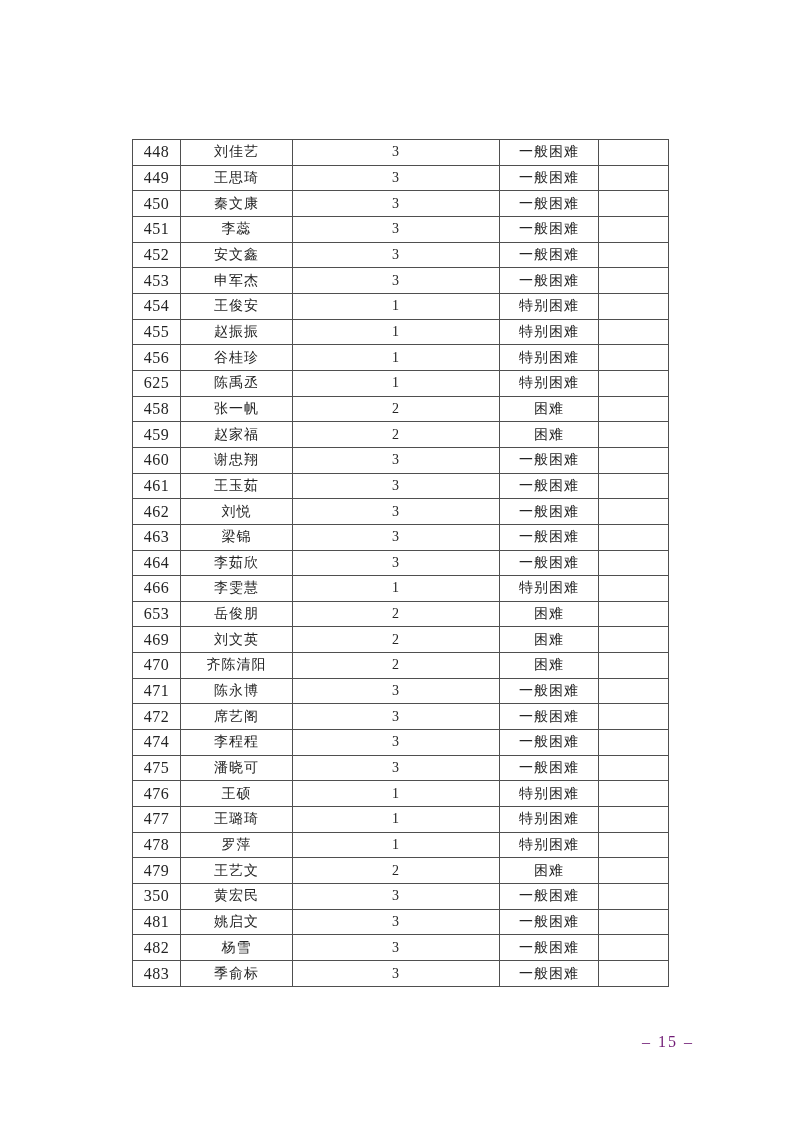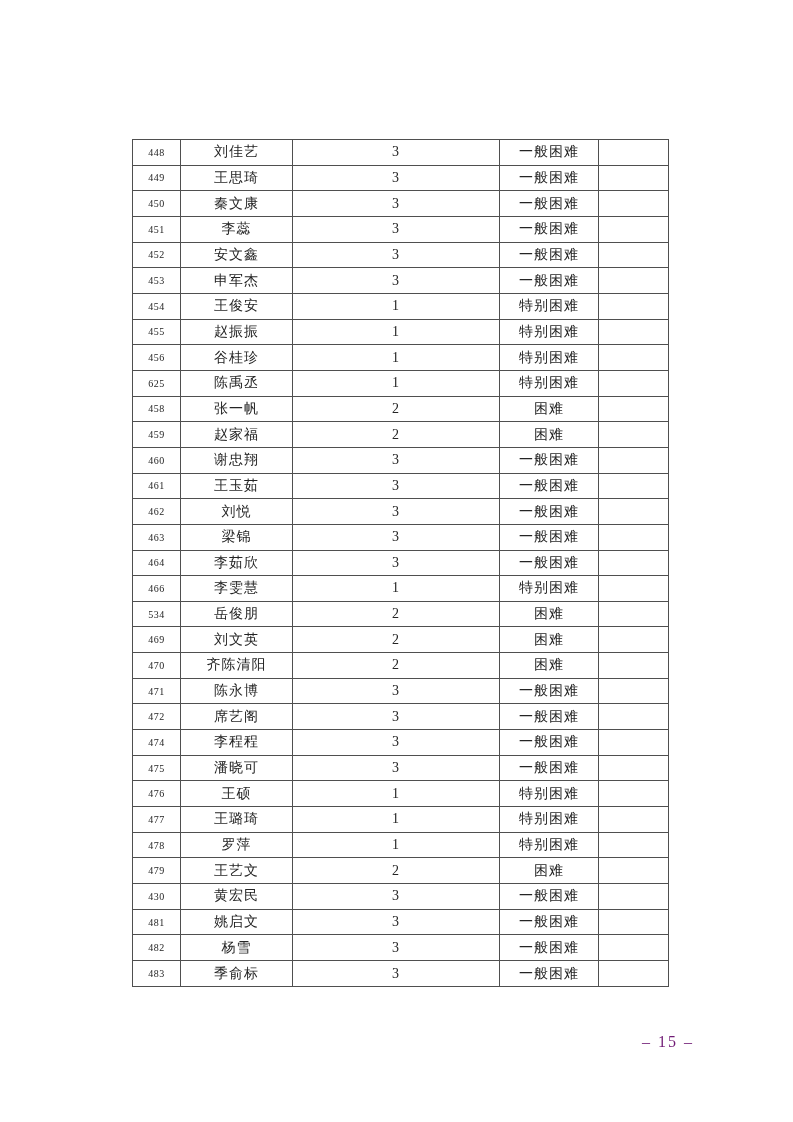--- a/index.html
+++ b/index.html
@@ -29,21 +29,21 @@
     text-align: center;
     vertical-align: middle;
     font-size: 14px;
     color: #242424;
     padding: 0;
     overflow: hidden;
     white-space: nowrap;
     letter-spacing: 1px;
   }
   .roster-table td.cell-index {
-    font-size: 10px;
+    font-size: 16px;
     letter-spacing: 0.5px;
   }
   .page-number {
     position: absolute;
     left: 628px;
     top: 1033px;
     width: 80px;
     text-align: center;
     font-size: 16px;
     color: #701a75;
@@ -201,21 +201,21 @@
 
   <tr>
     <td class="cell-index">466</td>
     <td>李雯慧</td>
     <td>1</td>
     <td>特别困难</td>
     <td></td>
   </tr>
 
   <tr>
-    <td class="cell-index">534</td>
+    <td class="cell-index">653</td>
     <td>岳俊朋</td>
     <td>2</td>
     <td>困难</td>
     <td></td>
   </tr>
 
 
   <tr>
     <td class="cell-index">469</td>
     <td>刘文英</td>
@@ -291,21 +291,21 @@
 
   <tr>
     <td class="cell-index">479</td>
     <td>王艺文</td>
     <td>2</td>
     <td>困难</td>
     <td></td>
   </tr>
 
   <tr>
-    <td class="cell-index">430</td>
+    <td class="cell-index">350</td>
     <td>黄宏民</td>
     <td>3</td>
     <td>一般困难</td>
     <td></td>
   </tr>
 
   <tr>
     <td class="cell-index">481</td>
     <td>姚启文</td>
     <td>3</td>

